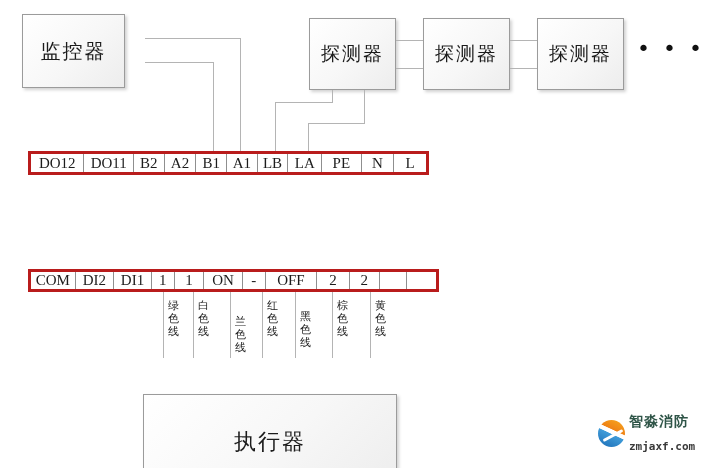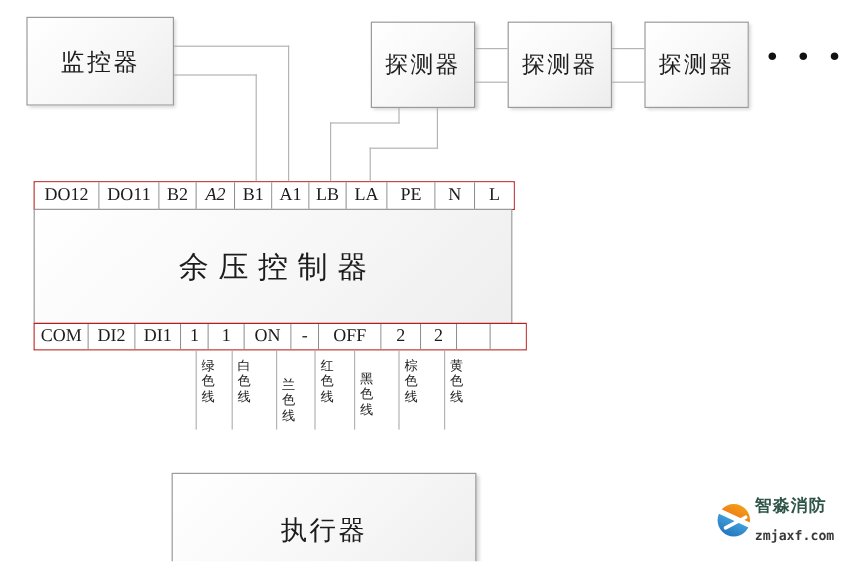--- a/index.html
+++ b/index.html
@@ -9,50 +9,50 @@
   }
   
   .vbox{
     position:absolute;box-sizing:border-box;
     border:1px solid #9b9b9b;
     background:linear-gradient(135deg,#ffffff 0%,#f7f7f7 55%,#ededed 100%);
     box-shadow:2px 2px 3px rgba(0,0,0,0.18);
     display:flex;align-items:center;justify-content:center;
   }
   .vbox .lbl{letter-spacing:2px;}
-  #monitor{left:22px;top:14px;width:123px;height:74px;font-size:20px;}
+  #monitor{left:22px;top:14px;width:103px;height:74px;font-size:20px;}
   .detector{top:18px;width:87px;height:72px;font-size:19px;}
   #det1{left:309px;} #det2{left:423px;} #det3{left:537px;}
   #actuator{left:143px;top:358px;width:254px;height:95px;font-size:22px;letter-spacing:4px;margin-top:36px;}
 
   
   #mainbox{
     position:absolute;left:28px;top:174px;width:399px;height:96px;box-sizing:border-box;
     border:1px solid #9b9b9b;
     background:linear-gradient(135deg,#ffffff 0%,#f6f6f6 60%,#eeeeee 100%);
     display:flex;align-items:center;justify-content:center;
   }
   #mainbox .lbl{font-size:25px;letter-spacing:8px;text-indent:8px;}
 
   .trow{
     position:absolute;display:flex;box-sizing:border-box;background:#ffffff;
-    border:1px solid #b91c1c;
+    border:3px solid #b91c1c;
   }
   #toprow{left:28px;top:151px;width:401px;height:24px;}
   #botrow{left:28px;top:269px;width:411px;height:23px;}
   .trow .cell{
     box-sizing:border-box;border-right:1px solid #8f8f8f;
     display:flex;align-items:center;justify-content:center;
     font-size:15px;white-space:nowrap;overflow:hidden;background:#ffffff;
   }
   .trow .cell:last-child{border-right:none;}
   #toprow .cell:nth-child(1){width:54px;}
   #toprow .cell:nth-child(2){width:50px;text-align:right;}
   #toprow .cell:nth-child(3){width:31px;}
-  #toprow .cell:nth-child(4){width:32px;font-style:italic;}
+  #toprow .cell:nth-child(4){width:32px;}
   #toprow .cell:nth-child(5){width:31px;}
   #toprow .cell:nth-child(6){width:31px;}
   #toprow .cell:nth-child(7){width:31px;}
   #toprow .cell:nth-child(8){width:34px;}
   #toprow .cell:nth-child(9){width:40px;}
   #toprow .cell:nth-child(10){width:33px;}
   #toprow .cell:nth-child(11){width:32px;}
   #botrow .cell:nth-child(1){width:45px;}
   #botrow .cell:nth-child(2){width:39px;}
   #botrow .cell:nth-child(3){width:38px;}
@@ -130,23 +130,20 @@
     <div class="cell">A2</div>
     <div class="cell">B1</div>
     <div class="cell">A1</div>
     <div class="cell">LB</div>
     <div class="cell">LA</div>
     <div class="cell">PE</div>
     <div class="cell">N</div>
     <div class="cell">L</div>
   </div>
 
-  <div id="mainbox">
-    <span class="lbl">余压控制器</span>
-  </div>
 
   <div class="trow" id="botrow">
     <div class="cell">COM</div>
     <div class="cell">DI2</div>
     <div class="cell">DI1</div>
     <div class="cell">1</div>
     <div class="cell">1</div>
     <div class="cell">ON</div>
     <div class="cell">-</div>
     <div class="cell">OFF</div>

